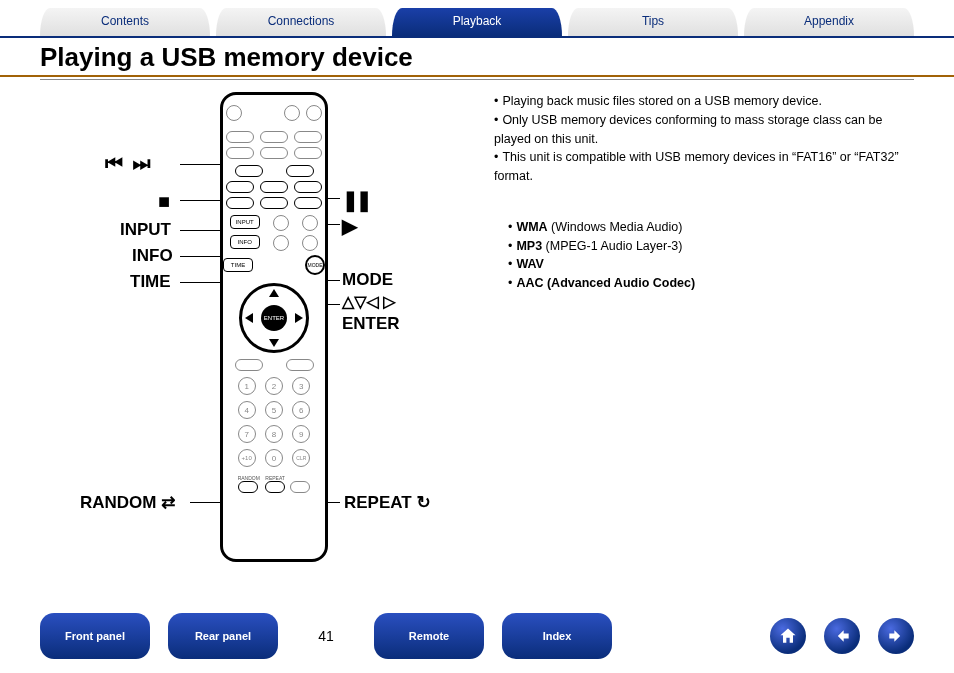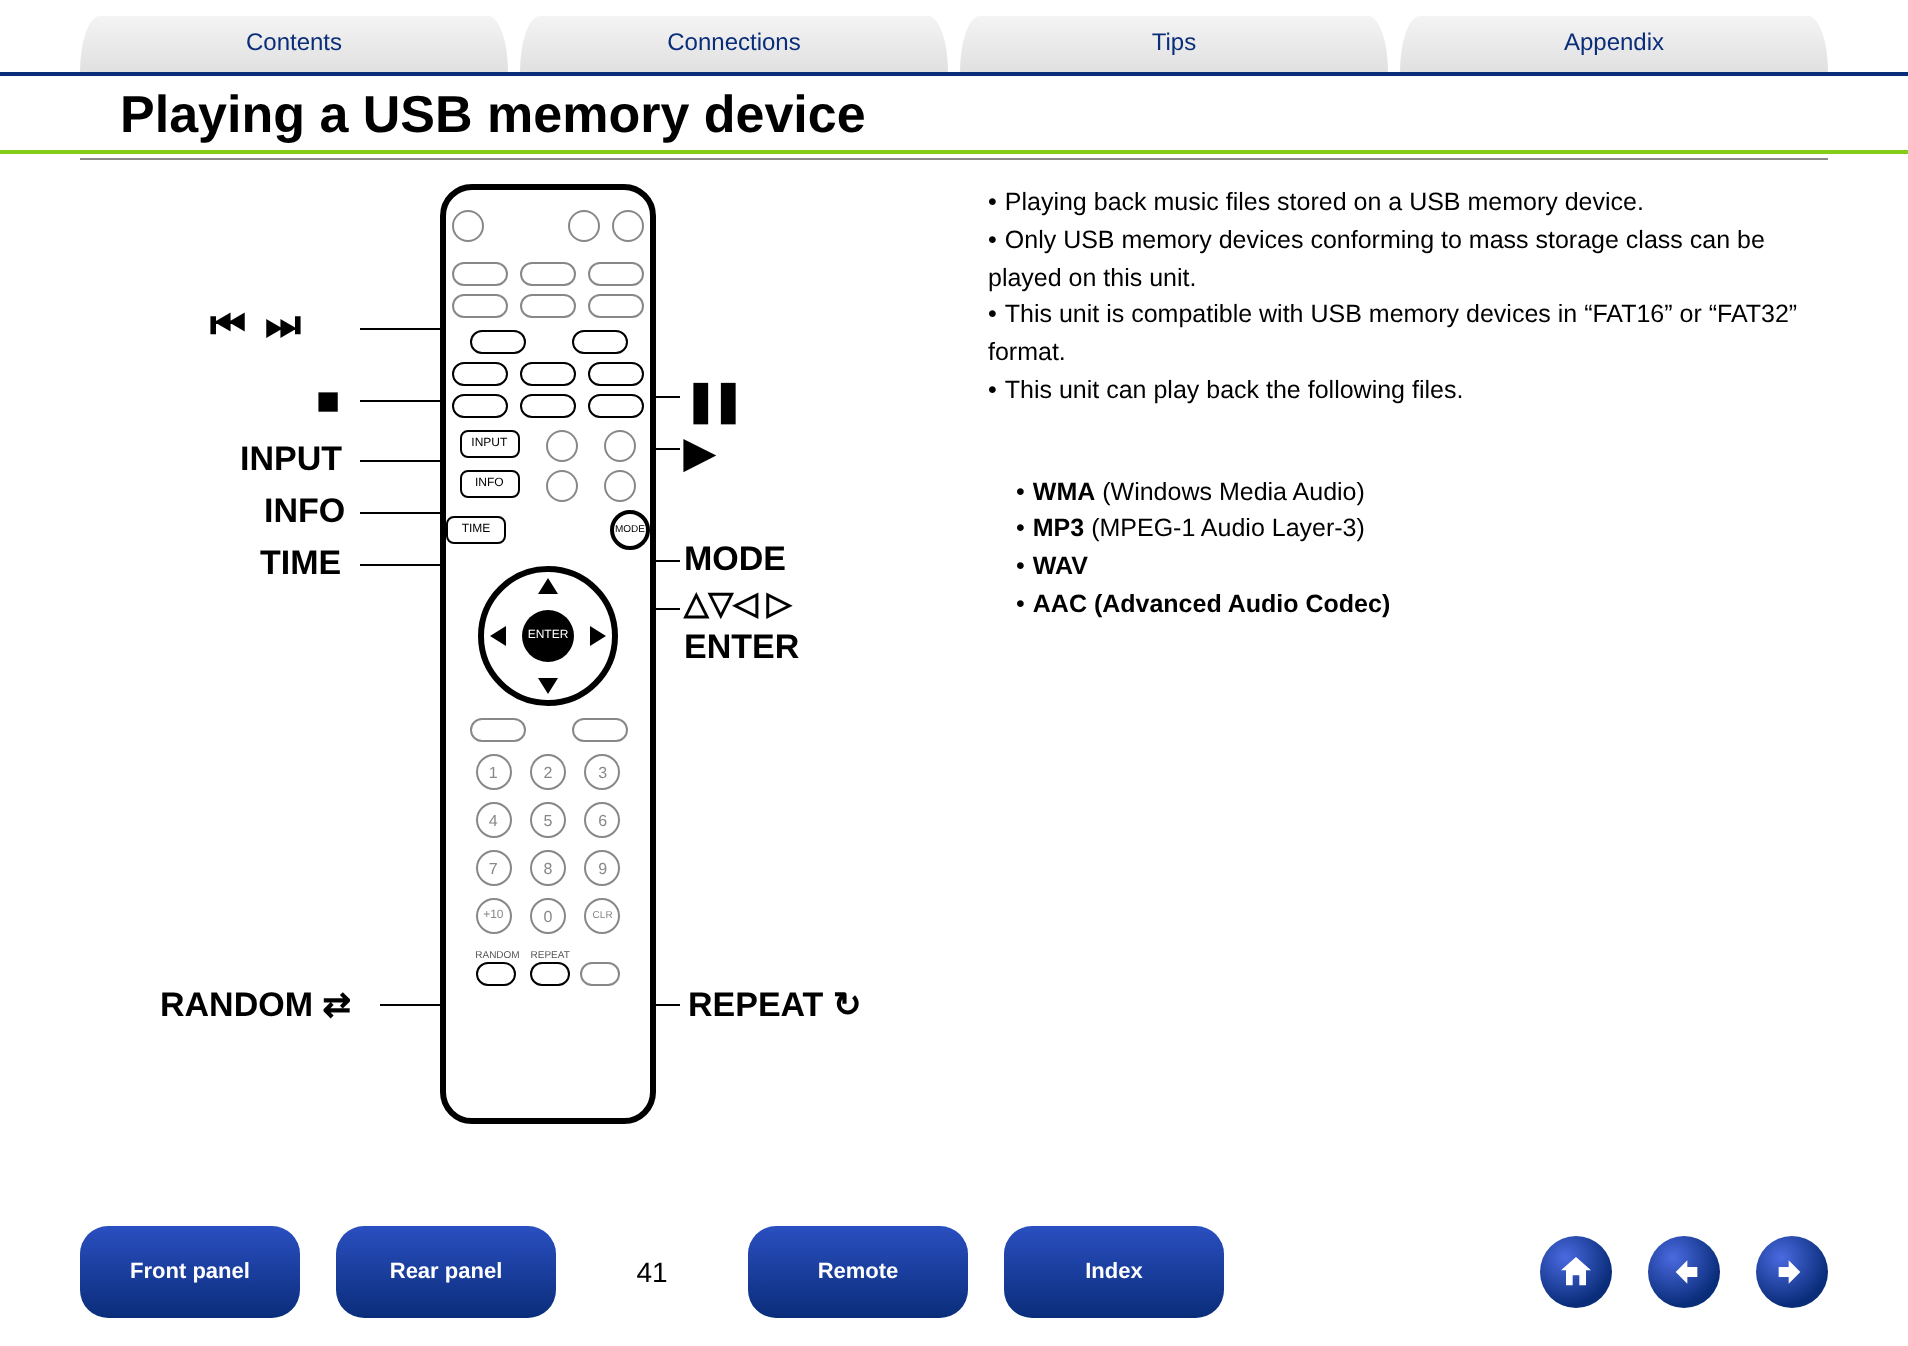--- a/index.html
+++ b/index.html
@@ -32,22 +32,22 @@
     cursor: pointer;
   }
   .tab.active {
     background: linear-gradient(#1a3fa8,#0a2d7a);
     color: #fff;
   }
   
   .page-title {
     font-size: 26px;
     font-weight: bold;
-    padding: 4px 40px 2px 60px;
-    border-bottom: 2px solid #84cc16;
+    padding: 4px 40px 2px 40px;
+    border-bottom: 2px solid #a16207;
     margin: 0 0 2px 0;
   }
   .hr-thin { border: none; border-top: 1px solid #888; margin: 0 40px 0 40px; }
   
   .main { display: flex; padding: 12px 40px 0 40px; gap: 10px; }
   .left { flex: 0 0 440px; position: relative; height: 490px; }
   .right { flex: 1; font-size: 12.5px; line-height: 1.5; }
   .right ul { list-style: none; padding-left: 4px; }
   .right ul > li::before { content: "\2022"; margin-right: 4px; }
   .right ul.sub { padding-left: 18px; margin-top: 32px; }
@@ -115,20 +115,21 @@
     color:#fff; font-size:18px; cursor:pointer;
   }
   .nav-circle svg { fill:#fff; }
 </style>
 </head>
 <body>
 
 <div class="top-tabs">
   <div class="tab">Contents</div>
   <div class="tab">Connections</div>
+  <div class="tab active">Playback</div>
   <div class="tab">Tips</div>
   <div class="tab">Appendix</div>
 </div>
 
 <h1 class="page-title">Playing a USB memory device</h1>
 <hr class="hr-thin">
 
 <div class="main">
 
   <div class="left">
@@ -256,21 +257,20 @@
         <div class="rc-btn-pill" style="width:20px;"></div>
       </div>
     </div>
   </div>
 
   <div class="right">
     <ul>
       <li>Playing back music files stored on a USB memory device.</li>
       <li>Only USB memory devices conforming to mass storage class can be played on this unit.</li>
       <li>This unit is compatible with USB memory devices in “FAT16” or “FAT32” format.</li>
-      <li>This unit can play back the following files.</li>
     </ul>
     <ul class="sub">
       <li><span class="bold">WMA</span><span> (Windows Media Audio)</span></li>
       <li><span class="bold">MP3</span><span> (MPEG-1 Audio Layer-3)</span></li>
       <li><span class="bold">WAV</span><span></span></li>
       <li><span class="bold">AAC (Advanced Audio Codec)</span><span></span></li>
     </ul>
   </div>
 </div>
 

